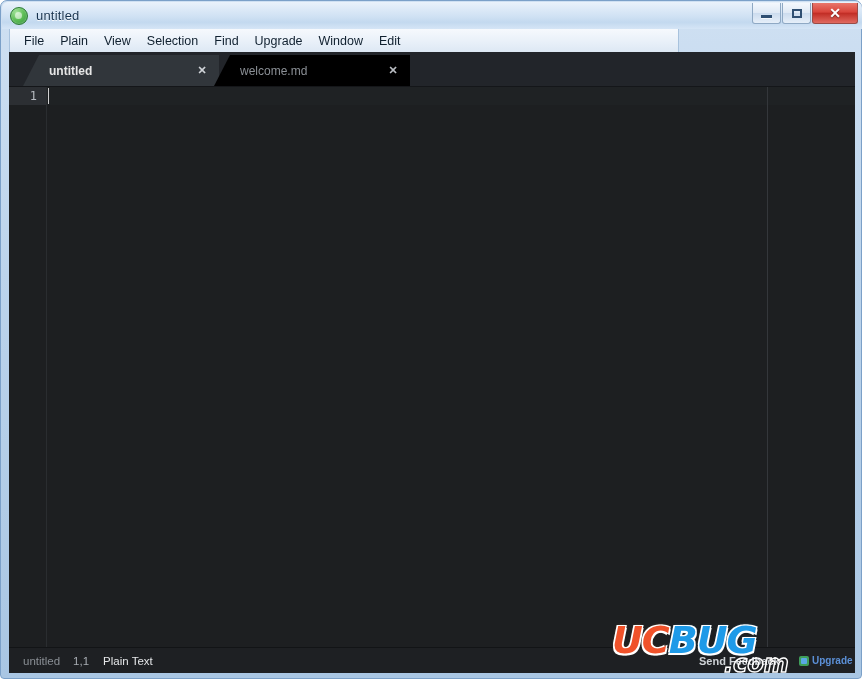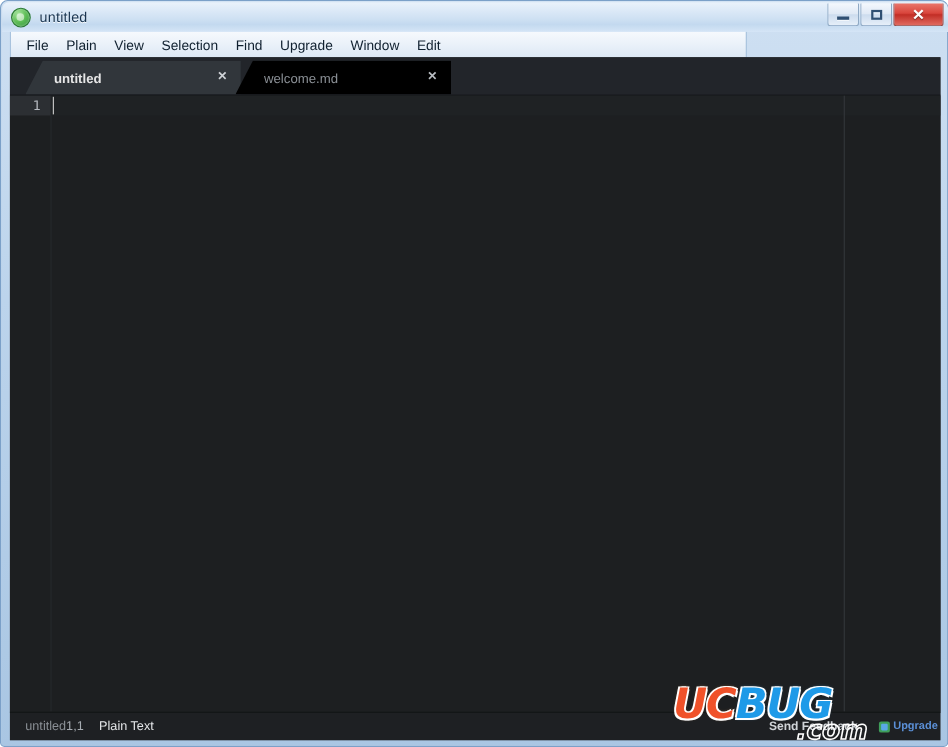--- a/index.html
+++ b/index.html
@@ -263,20 +263,21 @@
     align-items: center;
     color: #8a8f95;
     font-size: 11.5px;
     overflow: hidden;
   }
   #status-file {
     margin-left: 14px;
     color: #8a8f95;
   }
   #status-cursor {
+    margin-left: 13px;
     color: #a6abb1;
   }
   #status-grammar {
     margin-left: 14px;
     color: #e4e6e8;
     font-weight: normal;
   }
   #status-feedback {
     position: absolute;
     left: 690px;

